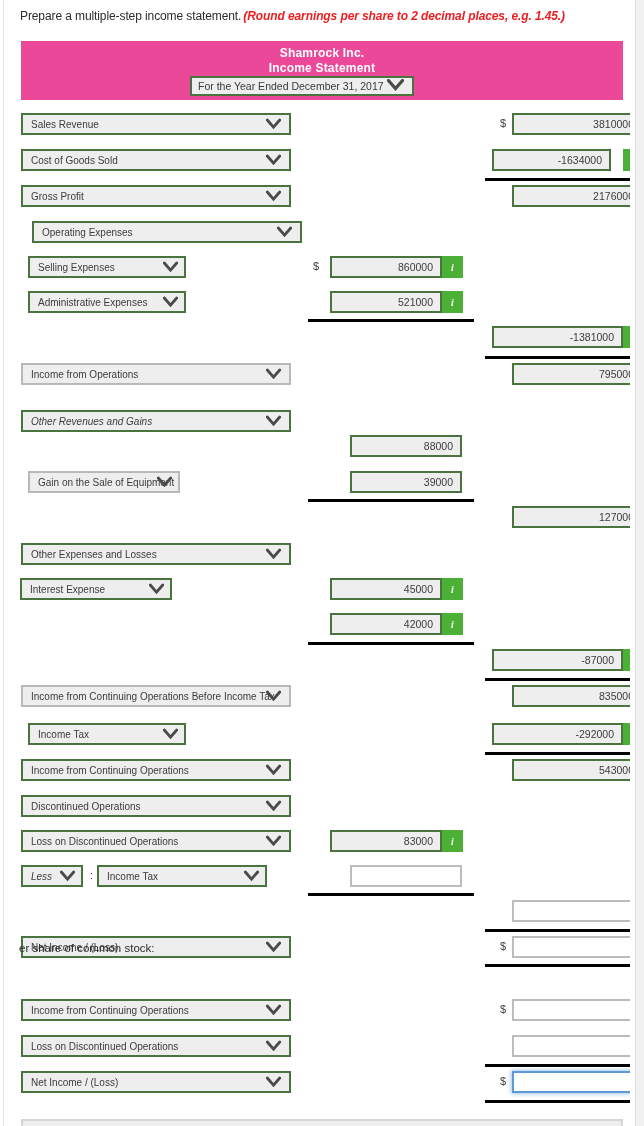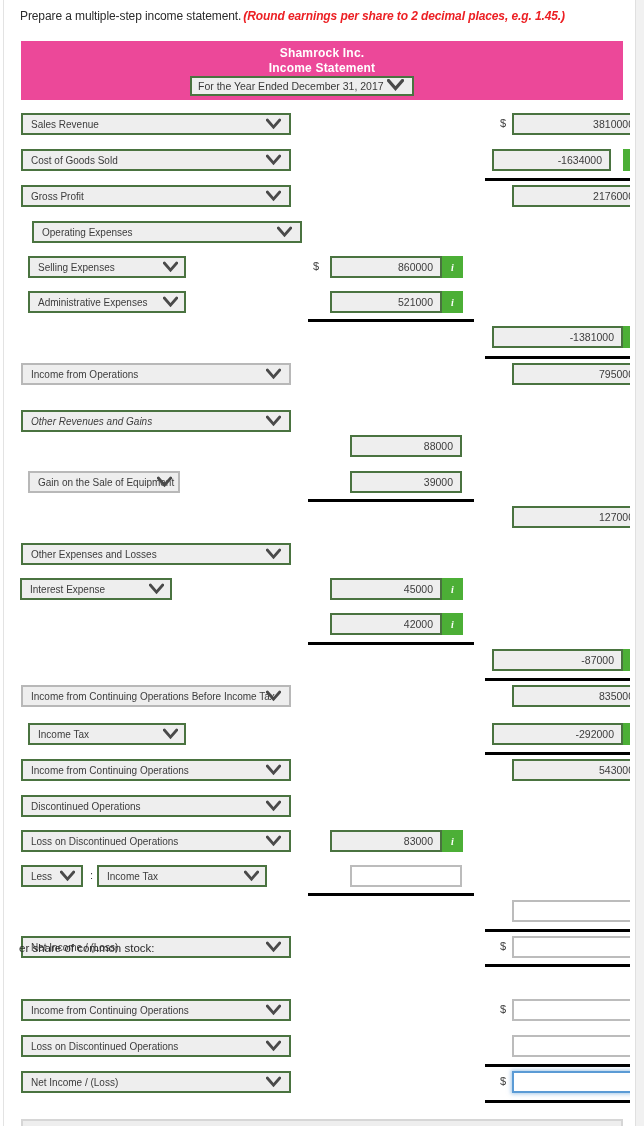--- a/index.html
+++ b/index.html
@@ -383,21 +383,21 @@
         <div class="dd" style="left: 21px; width: 270px;">
           <span>Loss on Discontinued Operations</span>
           <span class="chev"><svg width="15" height="11" viewBox="0 0 17 12">
               <path d="M1.5 1.5 L8.5 9.5 L15.5 1.5" stroke="#4a4a4a" stroke-width="3.2" fill="none" stroke-linecap="square"></path>
             </svg></span>
         </div>
         <div class="inp" style="left: 330px; width: 112px;">83000</div>
         <div class="ibadge" style="left: 442px;">i</div>
       </div>
       <div class="row" style="top: 865px;">
-        <div class="dd narrow" style="left: 21px; width: 62px;">
+        <div class="dd narrow" style="left: 21px; width: 62px; font-style: italic;">
           <span>Less</span>
           <span class="chev"><svg width="15" height="11" viewBox="0 0 17 12">
               <path d="M1.5 1.5 L8.5 9.5 L15.5 1.5" stroke="#4a4a4a" stroke-width="3.2" fill="none" stroke-linecap="square"></path>
             </svg></span>
         </div>
         <div class="dollar" style="left: 90px; top: 4px;">:</div>
         <div class="dd narrow" style="left: 97px; width: 170px;">
           <span>Income Tax</span>
           <span class="chev"><svg width="15" height="11" viewBox="0 0 17 12">
               <path d="M1.5 1.5 L8.5 9.5 L15.5 1.5" stroke="#4a4a4a" stroke-width="3.2" fill="none" stroke-linecap="square"></path>

